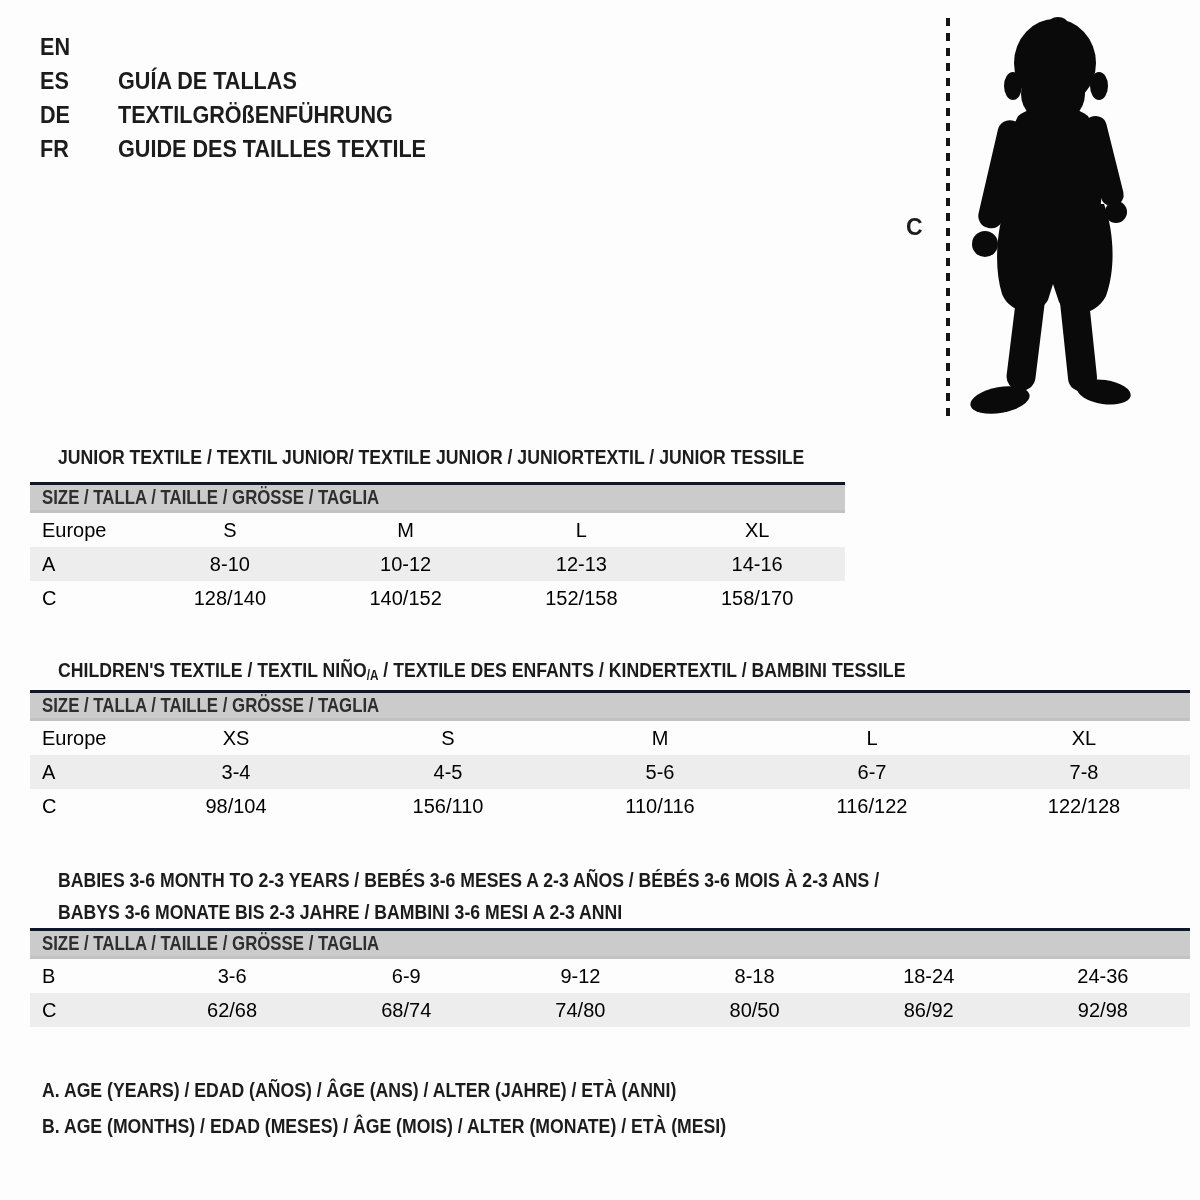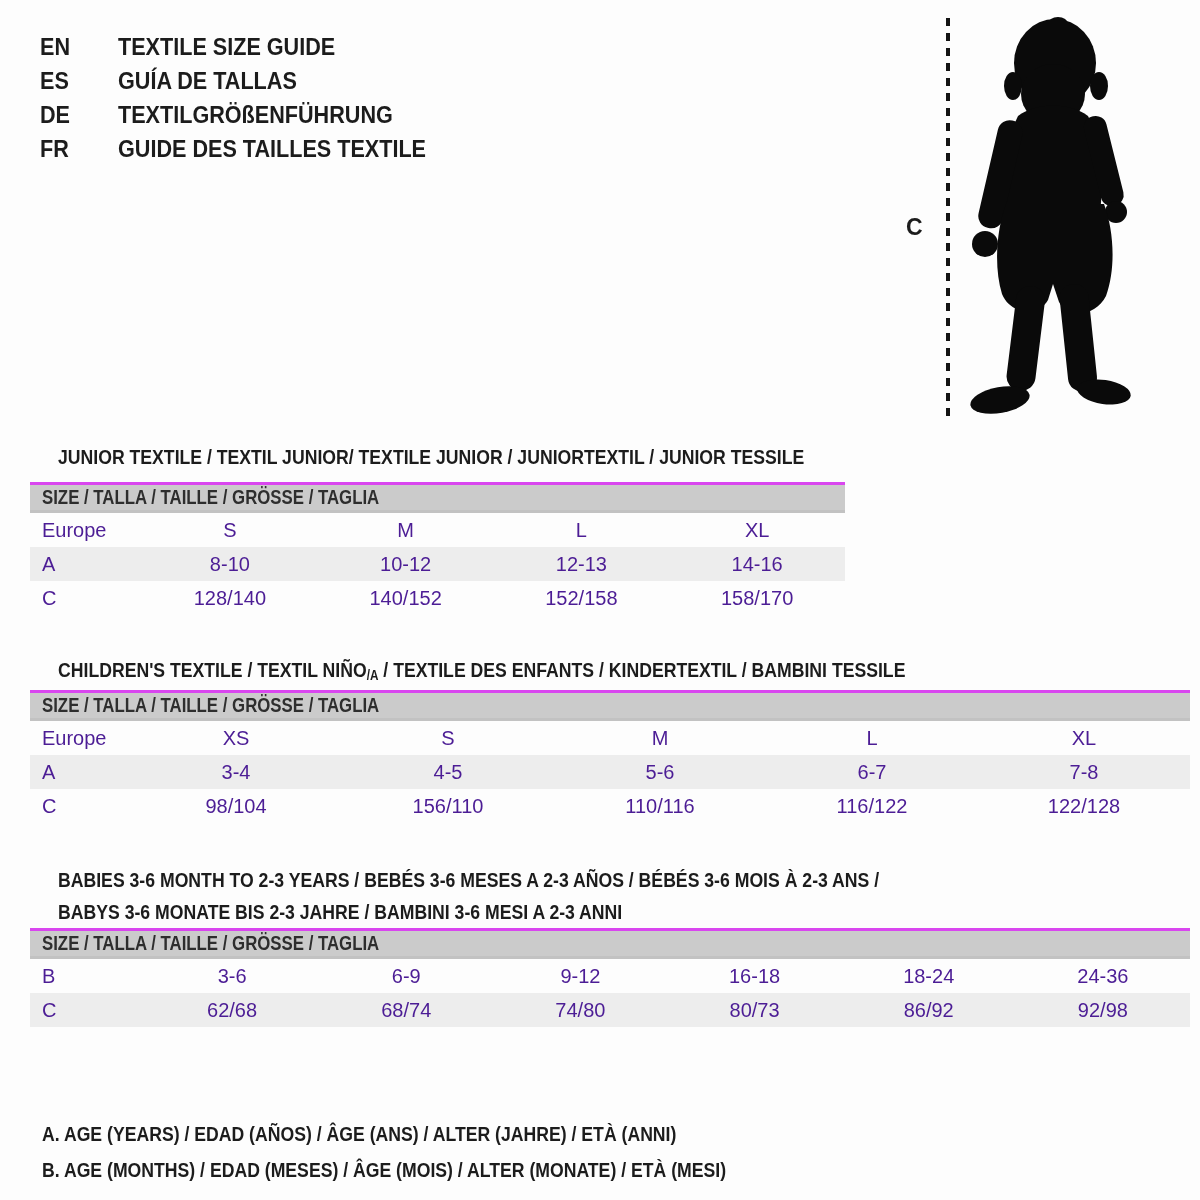--- a/index.html
+++ b/index.html
@@ -31,48 +31,47 @@
   
   .sec-title { position:absolute; left:42px; margin:16px; font-size:21px; font-weight:bold; line-height:32px; }
   .junior-title   { top:425px; }
   .children-title { top:638px; }
   .babies-title   { top:848px; }
   .title-sub { font-size:14px; vertical-align:-3px; }
 
   
   .tbl-header {
     position:absolute; left:30px; height:31px;
-    background:#cbcbcb; border-top:3px solid #d946ef; border-bottom:3px solid #c2c2c2;
+    background:#cbcbcb; border-top:3px solid #0f172a; border-bottom:3px solid #c2c2c2;
     display:flex; align-items:center; padding-left:12px;
     font-size:20px; font-weight:bold; color:#2e2e2e;
   }
   .junior-h   { top:482px; width:815px; }
   .children-h { top:690px; width:1160px; }
   .babies-h   { top:928px; width:1160px; }
 
   
   table.size-table { position:absolute; left:30px; border-collapse:collapse; table-layout:fixed; }
   .junior-t   { top:513px; width:815px; }
   .children-t { top:721px; width:1160px; }
   .babies-t   { top:959px; width:1160px; }
-  .size-table td { height:34px; font-size:20px; text-align:center; vertical-align:middle; padding:0; color:#4c1d95; }
+  .size-table td { height:34px; font-size:20px; text-align:center; vertical-align:middle; padding:0; color:#000000; }
   .size-table td:first-child { text-align:left; padding-left:12px; }
   .size-table tr.shaded td { background:#ededed; }
 
   
-  .legend { position:absolute; left:42px; top:1116px; }
+  .legend { position:absolute; left:42px; top:1072px; }
   .legend-line { height:36px; font-size:21px; font-weight:bold; display:flex; align-items:center; }
 </style>
 </head>
 <body>
 
 <section class="lang-block">
   <div class="lang-row">
     <span class="lang-code"><span class="cond90">EN</span></span>
-    <span class="lang-title"><span class="cond90">TEXTILE SIZE GUIDE</span></span>
   </div>
   <div class="lang-row">
     <span class="lang-code"><span class="cond90">ES</span></span>
     <span class="lang-title"><span class="cond90">GUÍA DE TALLAS</span></span>
   </div>
   <div class="lang-row">
     <span class="lang-code"><span class="cond90">DE</span></span>
     <span class="lang-title"><span class="cond90">TEXTILGRÖßENFÜHRUNG</span></span>
   </div>
   <div class="lang-row">
@@ -209,30 +208,30 @@
       <col>
       <col>
       <col>
     </colgroup>
   <tbody>
       <tr>
     <td>B</td>
     <td>3-6</td>
     <td>6-9</td>
     <td>9-12</td>
-    <td>16-18</td>
+    <td>8-18</td>
     <td>18-24</td>
     <td>24-36</td>
   </tr>
   <tr class="shaded">
     <td>C</td>
     <td>62/68</td>
     <td>68/74</td>
     <td>74/80</td>
-    <td>80/73</td>
+    <td>80/50</td>
     <td>86/92</td>
     <td>92/98</td>
   </tr>
 </tbody>
   </table>
 
 <section class="legend">
   <div class="legend-line">
     <span class="cond">A. AGE (YEARS) / EDAD (AÑOS) / ÂGE (ANS) / ALTER (JAHRE) / ETÀ (ANNI)</span>
   </div>

